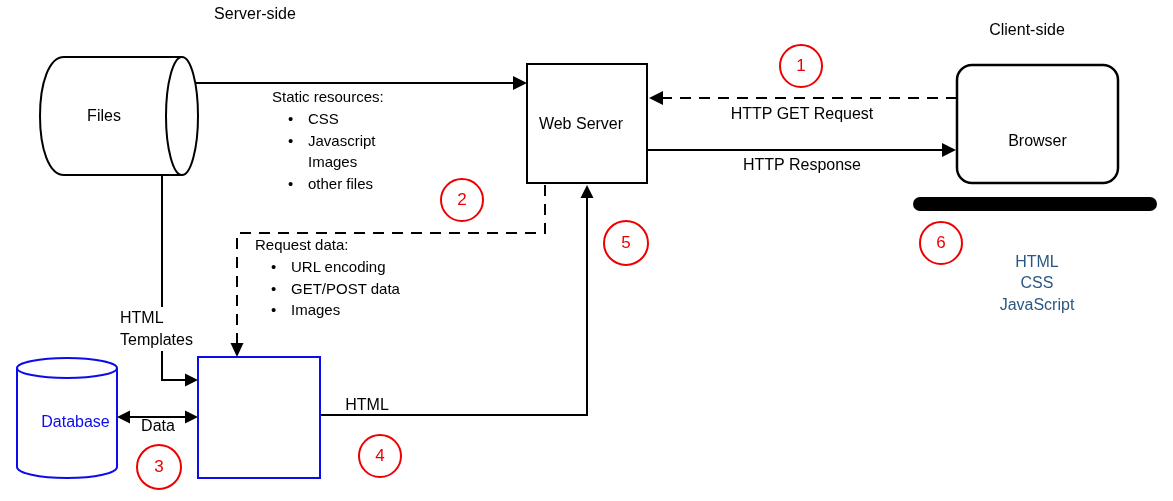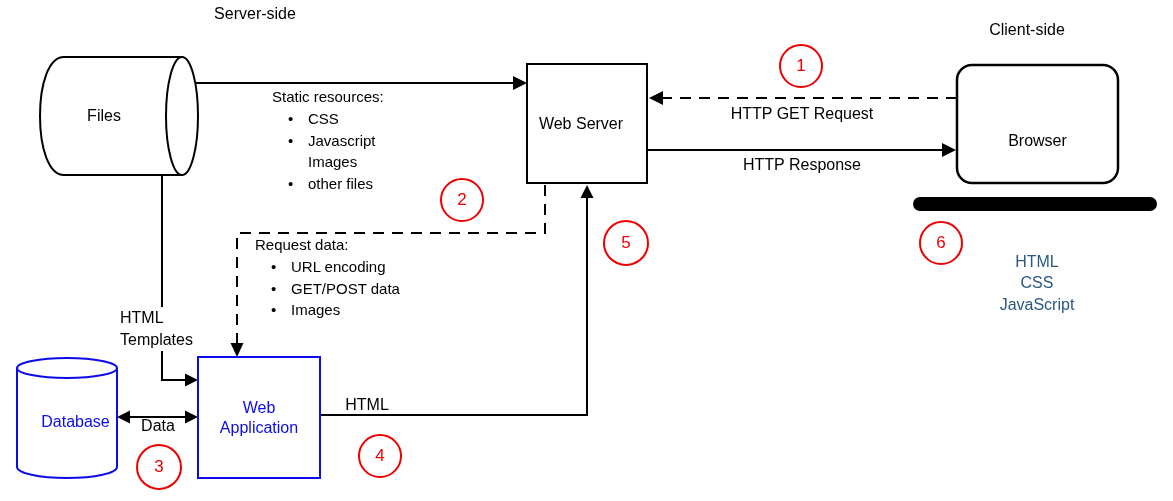--- a/index.html
+++ b/index.html
@@ -72,23 +72,20 @@
     </g>
   </svg>
 
   <div class="lbl center-x" style="left:255px; top:4px;">Server-side</div>
   <div class="lbl center-x" style="left:1027px; top:20px;">Client-side</div>
 
   <div class="lbl node-lbl" style="left:33px; top:57px; width:142px; height:118px;text-align:right;">Files</div>
   <div class="lbl node-lbl" style="left:527px; top:64px; width:108px; height:119px;">Web Server</div>
   <div class="lbl node-lbl" style="left:957px; top:65px; width:161px; height:152px;">Browser</div>
   <div class="lbl node-lbl blue" style="left:17px; top:368px; width:117px; height:108px;">Database</div>
-  <div class="lbl node-lbl blue" style="left:198px; top:357px; width:122px; height:121px;">
-    <span class="wrapped">Web Application</span>
-  </div>
 
   <div class="list" style="left:272px; top:86px;">
     <div class="title">Static resources:</div>
     <div class="row">
       <span class="dot">•</span>
       <span class="itm">CSS</span>
     </div>
     <div class="row">
       <span class="dot">•</span>
       <span class="itm">Javascript</span>

